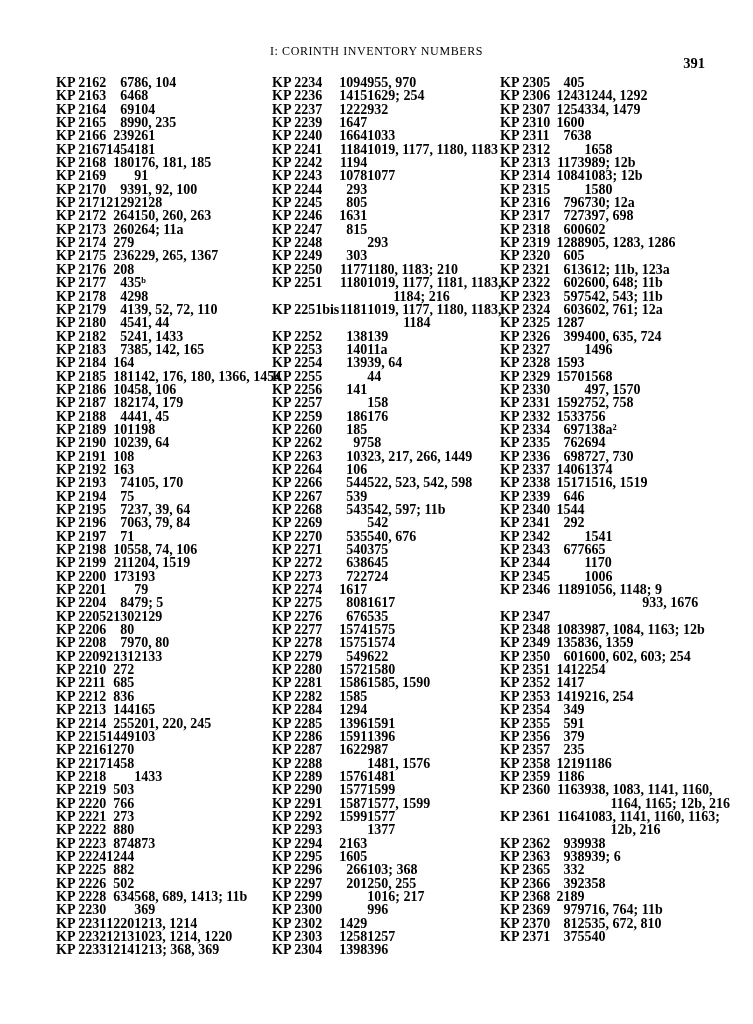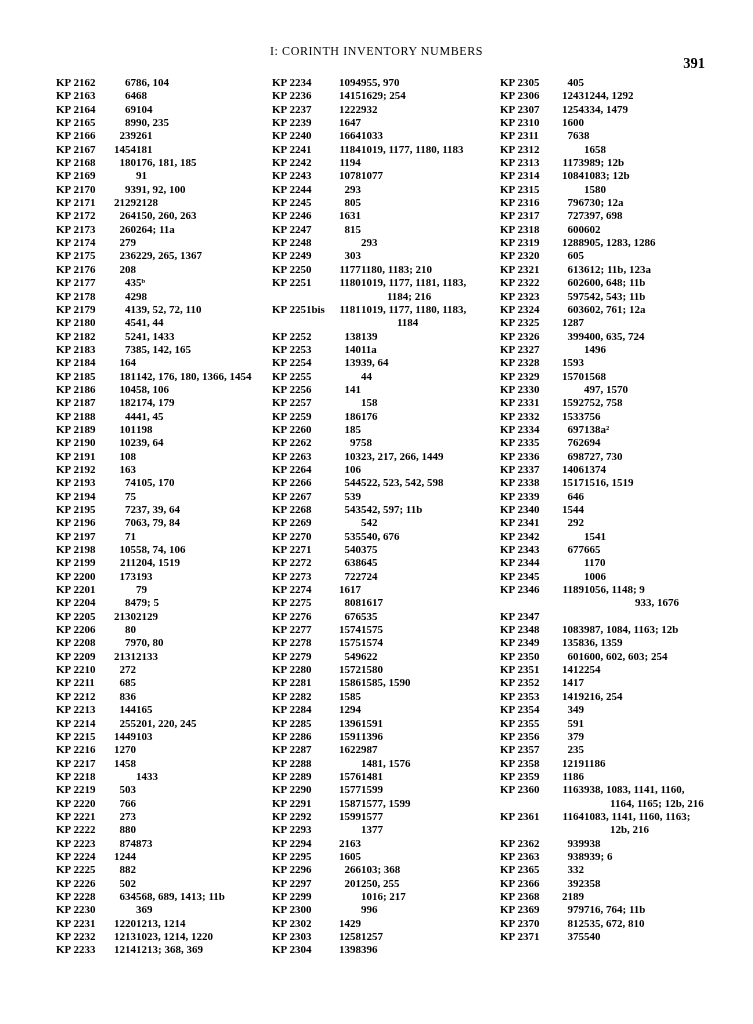--- a/index.html
+++ b/index.html
@@ -54,21 +54,21 @@
   .col {
     position: absolute;
     top: 0;
   }
   .col-1 { left: 56px; width: 212px; }
   .col-2 { left: 272px; width: 224px; }
   .col-3 { left: 500px; width: 230px; }
 
   table.entries {
     border-collapse: collapse;
-    font-size: 11px;
+    font-size: 14px;
     line-height: 13.35px;
   }
   table.entries td {
     padding: 0;
     margin: 0;
     vertical-align: top;
     white-space: nowrap;
     font-weight: bold;
   }
   td.kp {

